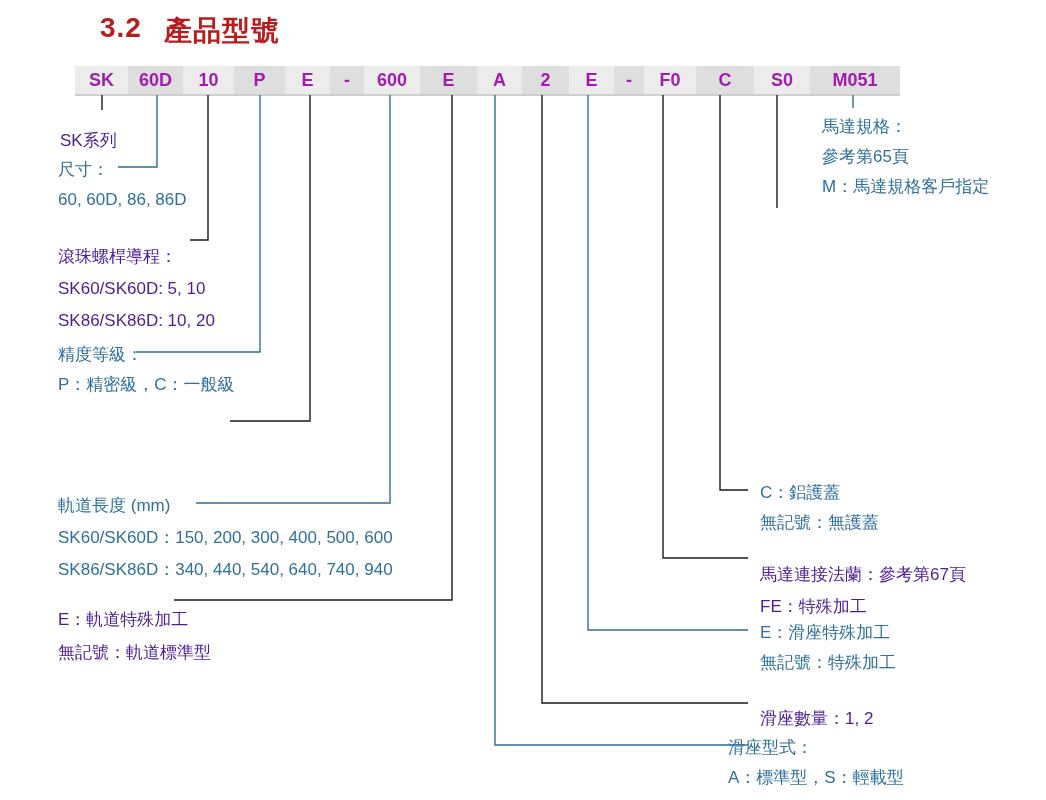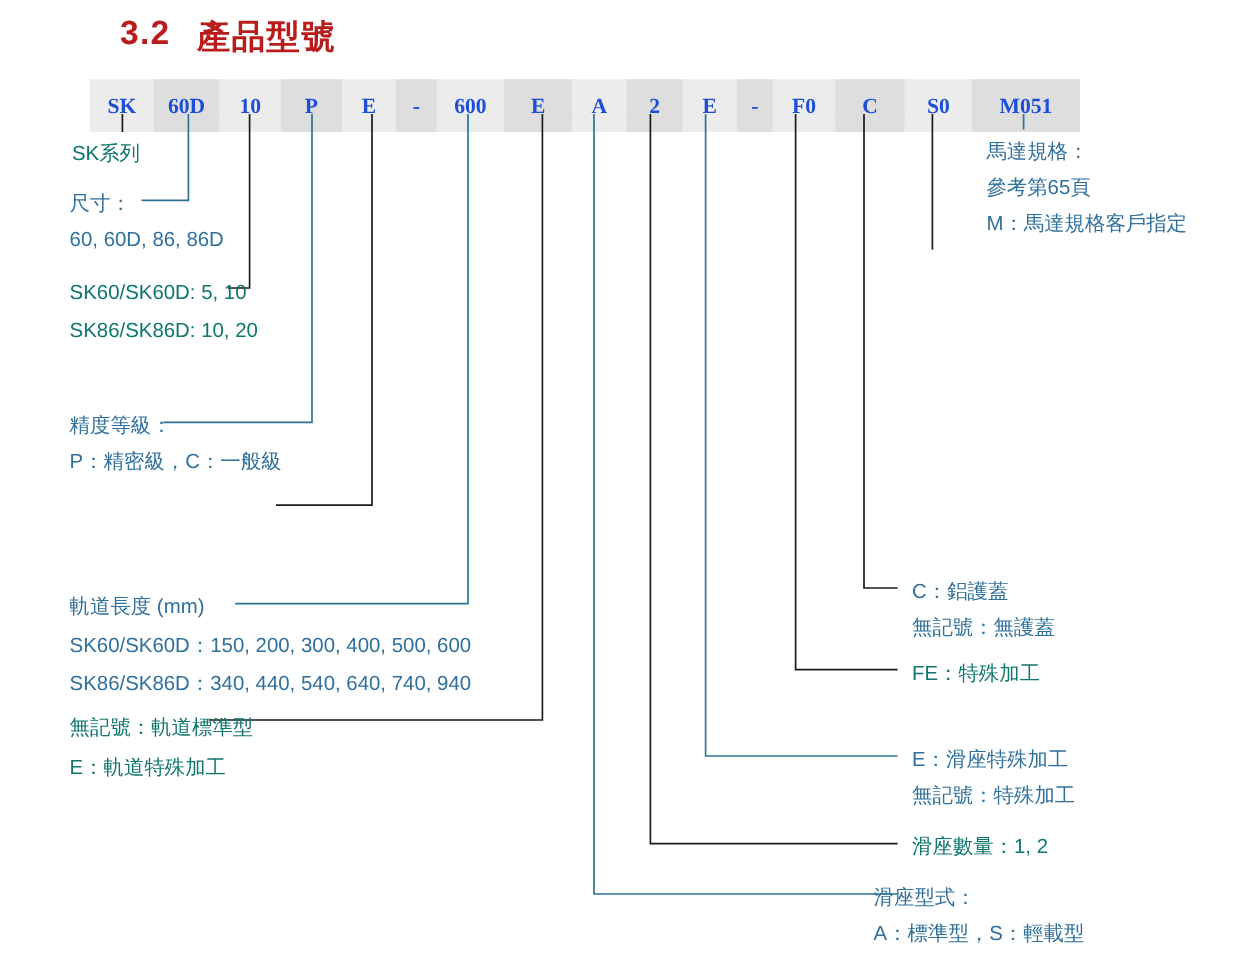--- a/index.html
+++ b/index.html
@@ -4,32 +4,32 @@
 <style>
   html,body{margin:0;padding:0;background:#ffffff;}
   body{font-family:"Liberation Sans","DejaVu Sans",sans-serif;}
   #canvas{position:relative;width:1046px;height:800px;background:#ffffff;overflow:hidden;}
 
   
   .page-title{position:absolute;left:72px;top:12px;font-size:28px;font-weight:bold;color:#b91c1c;letter-spacing:1px;display:flex;gap:22px;margin-left:28px;}
 
   
   .code-strip{position:absolute;left:75px;top:66px;height:28px;display:flex;border-bottom:2px solid #cfcfcf;}
-  .code-cell{height:44px;display:flex;align-items:center;justify-content:center;
-             font-size:18px;font-weight:bold;color:#1d4ed8;background:#ececec;font-family:Liberation Serif, serif;}
+  .code-cell{height:28px;display:flex;align-items:center;justify-content:center;
+             font-size:18px;font-weight:bold;color:#a21caf;background:#ececec;}
   .code-cell.alt{background:#dedede;}
 
   
   svg.connectors{position:absolute;left:0;top:0;}
   .ln-k{stroke:#1a1a1a;stroke-width:1.4;fill:none;}
   .ln-b{stroke:#2b7294;stroke-width:1.4;fill:none;}
 
   
   .callout{position:absolute;font-size:17px;line-height:30px;white-space:nowrap;}
-  .callout.k{color:#0f766e;}
+  .callout.k{color:#4c1d95;margin-top:13px;}
   .callout.b{color:#2f709d;}
   .callout.lh32{line-height:32px;}
   .callout div{white-space:nowrap;}
 </style>
 </head>
 <body>
 
 <div id="canvas">
 
   <div class="page-title">
@@ -76,54 +76,56 @@
   <div class="callout k" style="left:60px;top:113px">
     <div>SK系列</div>
   </div>
 
   <div class="callout b" style="left:58px;top:155px">
     <div>尺寸：</div>
     <div>60, 60D, 86, 86D</div>
   </div>
 
   <div class="callout k lh32" style="left:58px;top:228px">
+    <div>滾珠螺桿導程：</div>
     <div>SK60/SK60D: 5, 10</div>
     <div>SK86/SK86D: 10, 20</div>
   </div>
 
   <div class="callout b" style="left:58px;top:340px">
     <div>精度等級：</div>
     <div>P：精密級，C：一般級</div>
   </div>
 
 
   <div class="callout b lh32" style="left:58px;top:490px">
     <div>軌道長度 (mm)</div>
     <div>SK60/SK60D：150, 200, 300, 400, 500, 600</div>
     <div>SK86/SK86D：340, 440, 540, 640, 740, 940</div>
   </div>
 
   <div class="callout k" style="left:58px;top:590px;line-height:33px">
+    <div>E：軌道特殊加工</div>
     <div>無記號：軌道標準型</div>
-    <div>E：軌道特殊加工</div>
   </div>
 
   <div class="callout b" style="left:822px;top:112px">
     <div>馬達規格：</div>
     <div>參考第65頁</div>
     <div>M：馬達規格客戶指定</div>
   </div>
 
 
   <div class="callout b" style="left:760px;top:478px">
     <div>C：鋁護蓋</div>
     <div>無記號：無護蓋</div>
   </div>
 
   <div class="callout k lh32" style="left:760px;top:546px">
+    <div>馬達連接法蘭：參考第67頁</div>
     <div>FE：特殊加工</div>
   </div>
 
   <div class="callout b" style="left:760px;top:618px">
     <div>E：滑座特殊加工</div>
     <div>無記號：特殊加工</div>
   </div>
 
   <div class="callout k" style="left:760px;top:691px">
     <div>滑座數量：1, 2</div>

